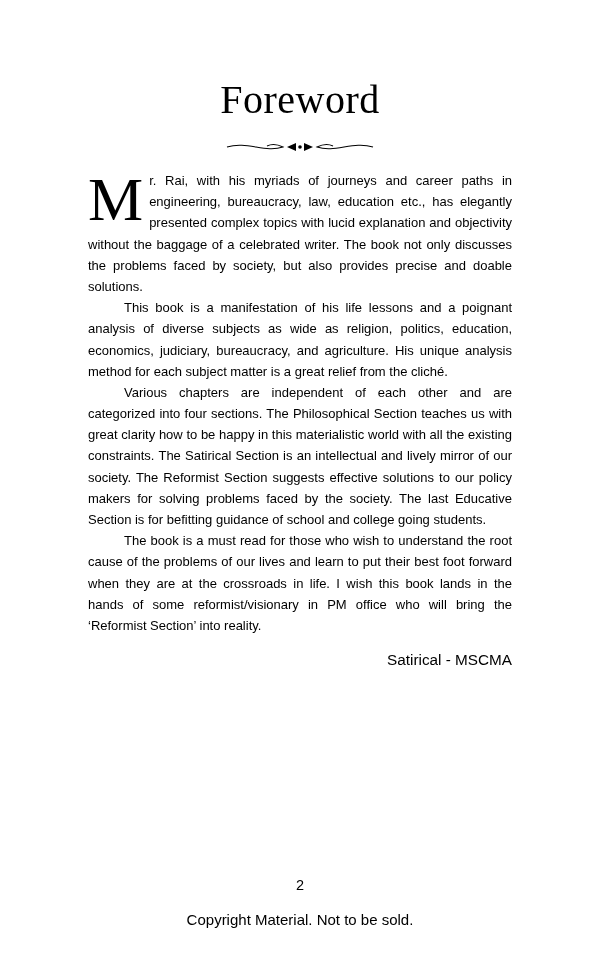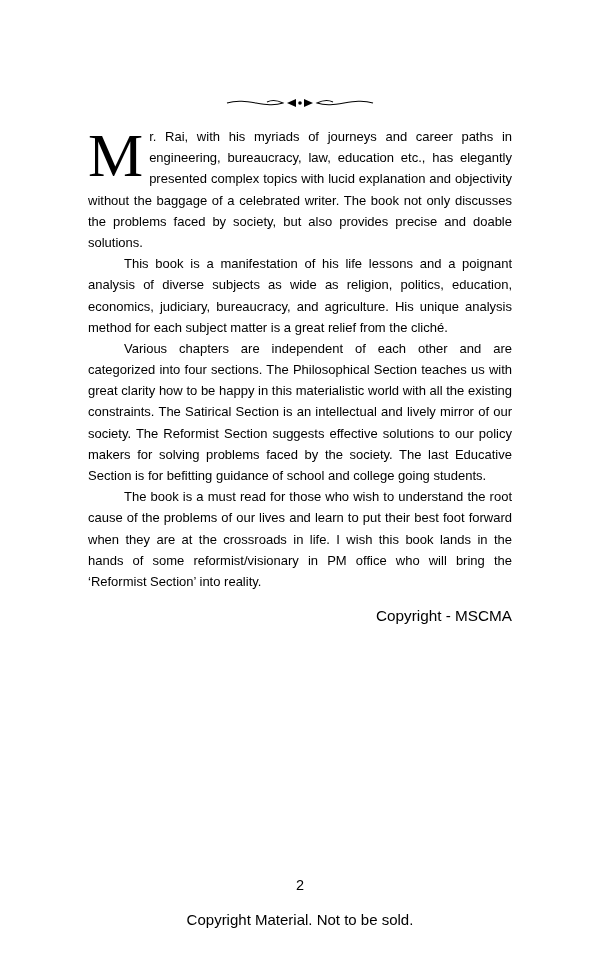--- a/index.html
+++ b/index.html
@@ -90,40 +90,41 @@
   .footer .notice {
     display: block;
     margin-top: 9px;
   }
 </style>
 </head>
 <body>
 
 <div class="page">
 
+  <h1 class="page-title">Foreword</h1>
 
   <div class="ornament">
     <svg width="150" height="14" viewBox="0 0 150 14" xmlns="http://www.w3.org/2000/svg">
       <path d="M2 7 C 22 1, 40 13, 58 7 C 52 4, 46 4, 42 6" fill="none" stroke="#000" stroke-width="1.1"></path>
       <path d="M148 7 C 128 1, 110 13, 92 7 C 98 4, 104 4, 108 6" fill="none" stroke="#000" stroke-width="1.1"></path>
       <path d="M62 7 L 71 3 L 71 11 Z" fill="#000"></path>
       <path d="M88 7 L 79 3 L 79 11 Z" fill="#000"></path>
       <circle cx="75" cy="7" r="1.8" fill="#000"></circle>
     </svg>
   </div>
 
   <div class="body-text">
     <p class="para first">Mr. Rai, with his myriads of journeys and career paths in engineering, bureaucracy, law, education etc., has elegantly presented complex topics with lucid explanation and objectivity without the baggage of a celebrated writer. The book not only discusses the problems faced by society, but also provides precise and doable solutions.</p>
     <p class="para">This book is a manifestation of his life lessons and a poignant analysis of diverse subjects as wide as religion, politics, education, economics, judiciary, bureaucracy, and agriculture. His unique analysis method for each subject matter is a great relief from the cliché.</p>
     <p class="para">Various chapters are independent of each other and are categorized into four sections. The Philosophical Section teaches us with great clarity how to be happy in this materialistic world with all the existing constraints. The Satirical Section is an intellectual and lively mirror of our society. The Reformist Section suggests effective solutions to our policy makers for solving problems faced by the society. The last Educative Section is for befitting guidance of school and college going students.</p>
     <p class="para">The book is a must read for those who wish to understand the root cause of the problems of our lives and learn to put their best foot forward when they are at the crossroads in life. I wish this book lands in the hands of some reformist/visionary in PM office who will bring the ‘Reformist Section’ into reality.</p>
   </div>
 
   <div class="signature">
-    <div class="role">Copyright - MSCMA</div>
+    <div class="role">Satirical - MSCMA</div>
   </div>
 
   <div class="footer">
     <span class="page-number">2</span>
     <span class="notice">Copyright Material. Not to be sold.</span>
   </div>
 
 </div>
 
 </body></html>

